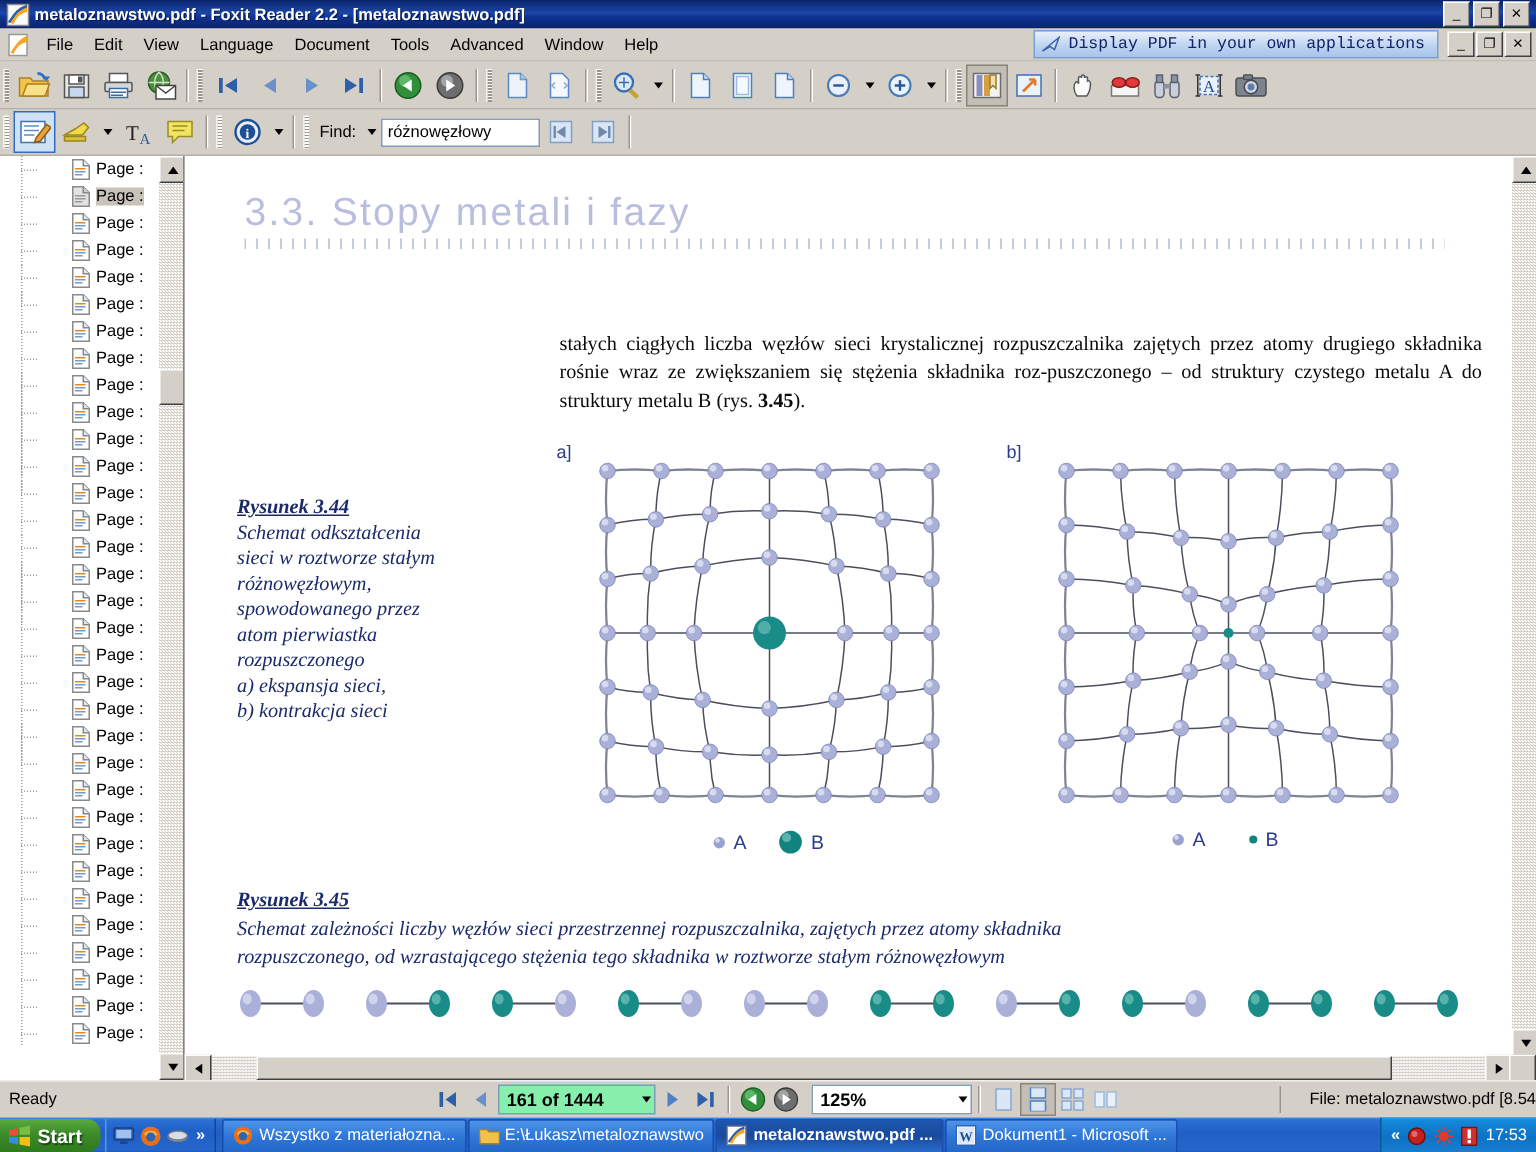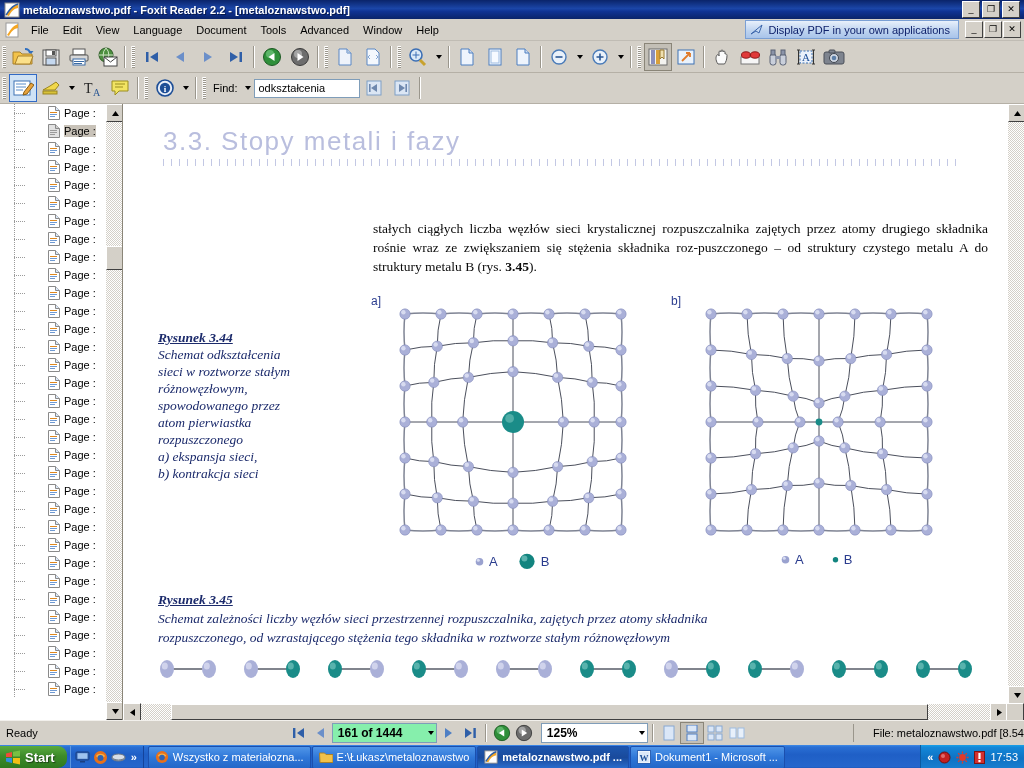--- a/index.html
+++ b/index.html
@@ -37,21 +37,21 @@
     border-bottom:1px solid #c0bcb4;
   }
   .menubar .m-icon{width:16px;height:16px;margin:0 4px 0 4px;flex:none;}
   .menuitem{padding:2px 7px;font-size:11px;color:#000;white-space:nowrap;}
   .promo{
     margin-left:auto;height:17px;display:flex;align-items:center;gap:4px;
     padding:0 8px 0 4px;
     background:linear-gradient(to bottom,#e8f0fb,#bcd2ef 60%,#a9c4ea);
     border:1px solid #7a9fd4;
     font-size:11px;color:#10226b;white-space:nowrap;
-    font-family:Liberation Sans, sans-serif;
+    font-family:Liberation Mono, monospace;
   }
   .mdibtns{display:flex;gap:1px;margin-left:6px;padding-right:3px;}
   .mdibtn{
     width:16px;height:15px;background:#d4d0c8;
     border:1px solid #fff;border-right-color:#404040;border-bottom-color:#404040;
     display:flex;align-items:center;justify-content:center;font-size:9px;line-height:1;
   }
 
   
   .toolbar{
@@ -545,21 +545,21 @@
         <span class="caret"></span>
       </span>
 
     <span class="tsep"></span>
     <span class="grip"></span>
 
     <span class="findlabel">Find:</span>
     <span class="arrowbtn">
         <span class="caret"></span>
       </span>
-    <span class="findinput" title="Find">odkształcenia</span>
+    <span class="findinput" title="Find">różnowęzłowy</span>
 
     <span class="tbtn">
       <svg width="20" height="18" viewBox="0 0 20 18">
         <rect x="3" y="2" width="14" height="14" fill="#dbe6f4" stroke="#7f9fc6"></rect>
         <path d="M13 5 L7 9 L13 13 Z" fill="#6e88ae"></path>
         <rect x="5" y="5" width="1.6" height="8" fill="#6e88ae"></rect>
       </svg>
     </span>
     <span class="tbtn">
       <svg width="20" height="18" viewBox="0 0 20 18">

